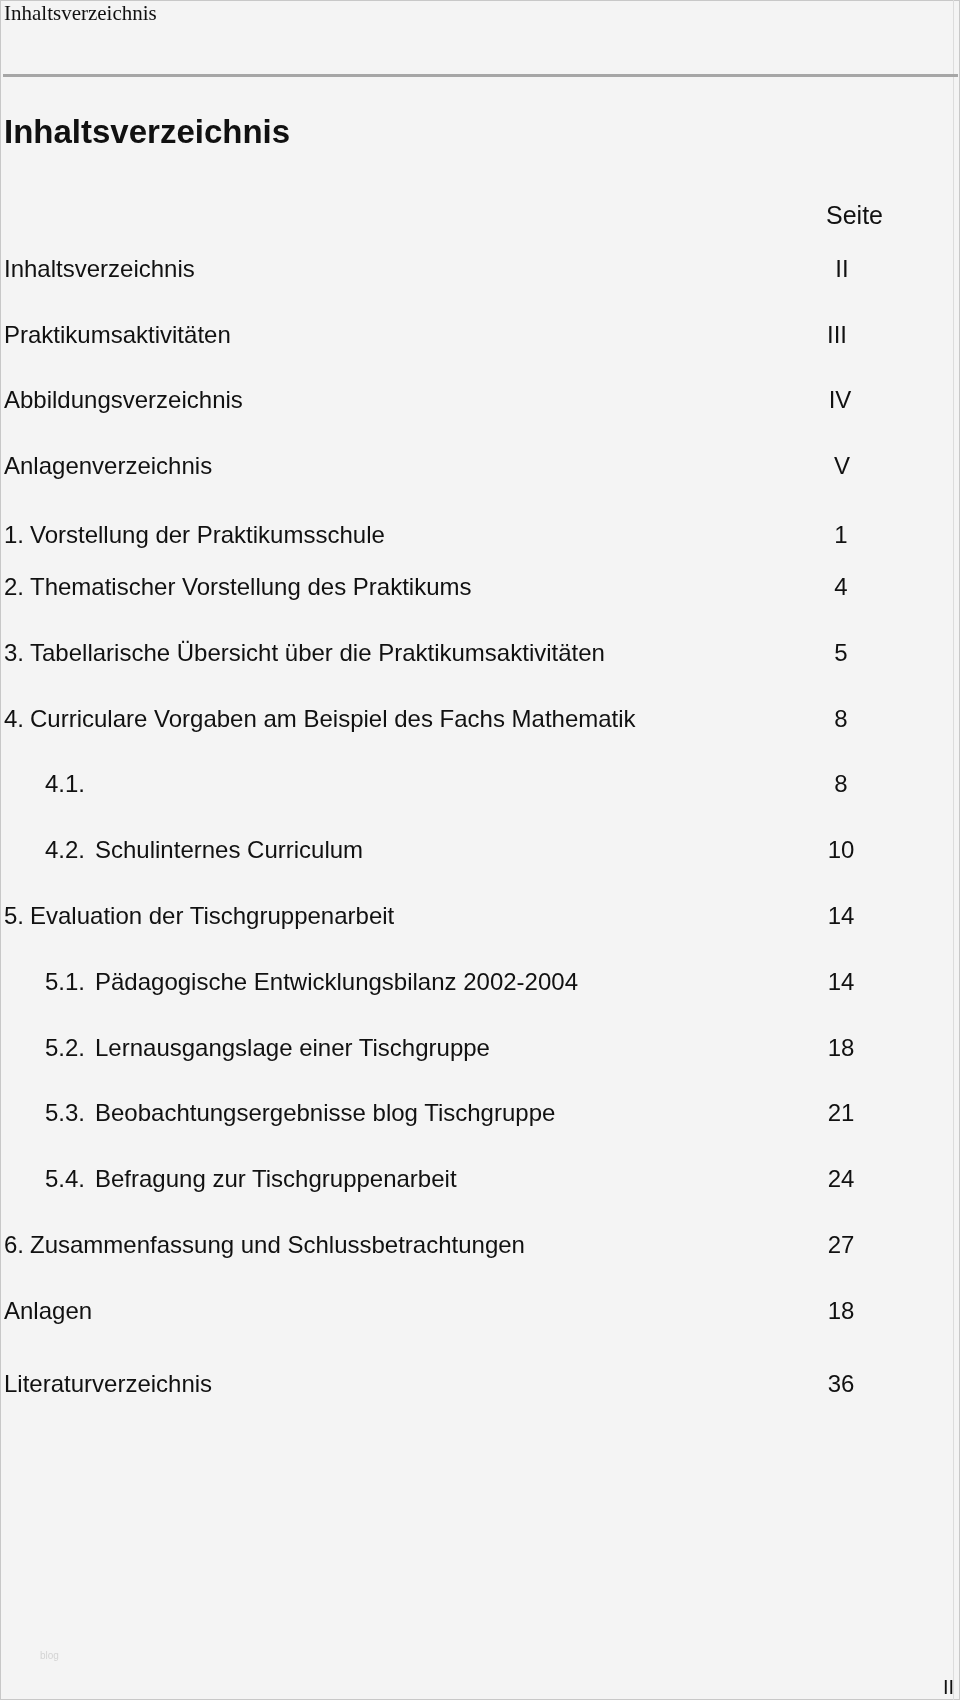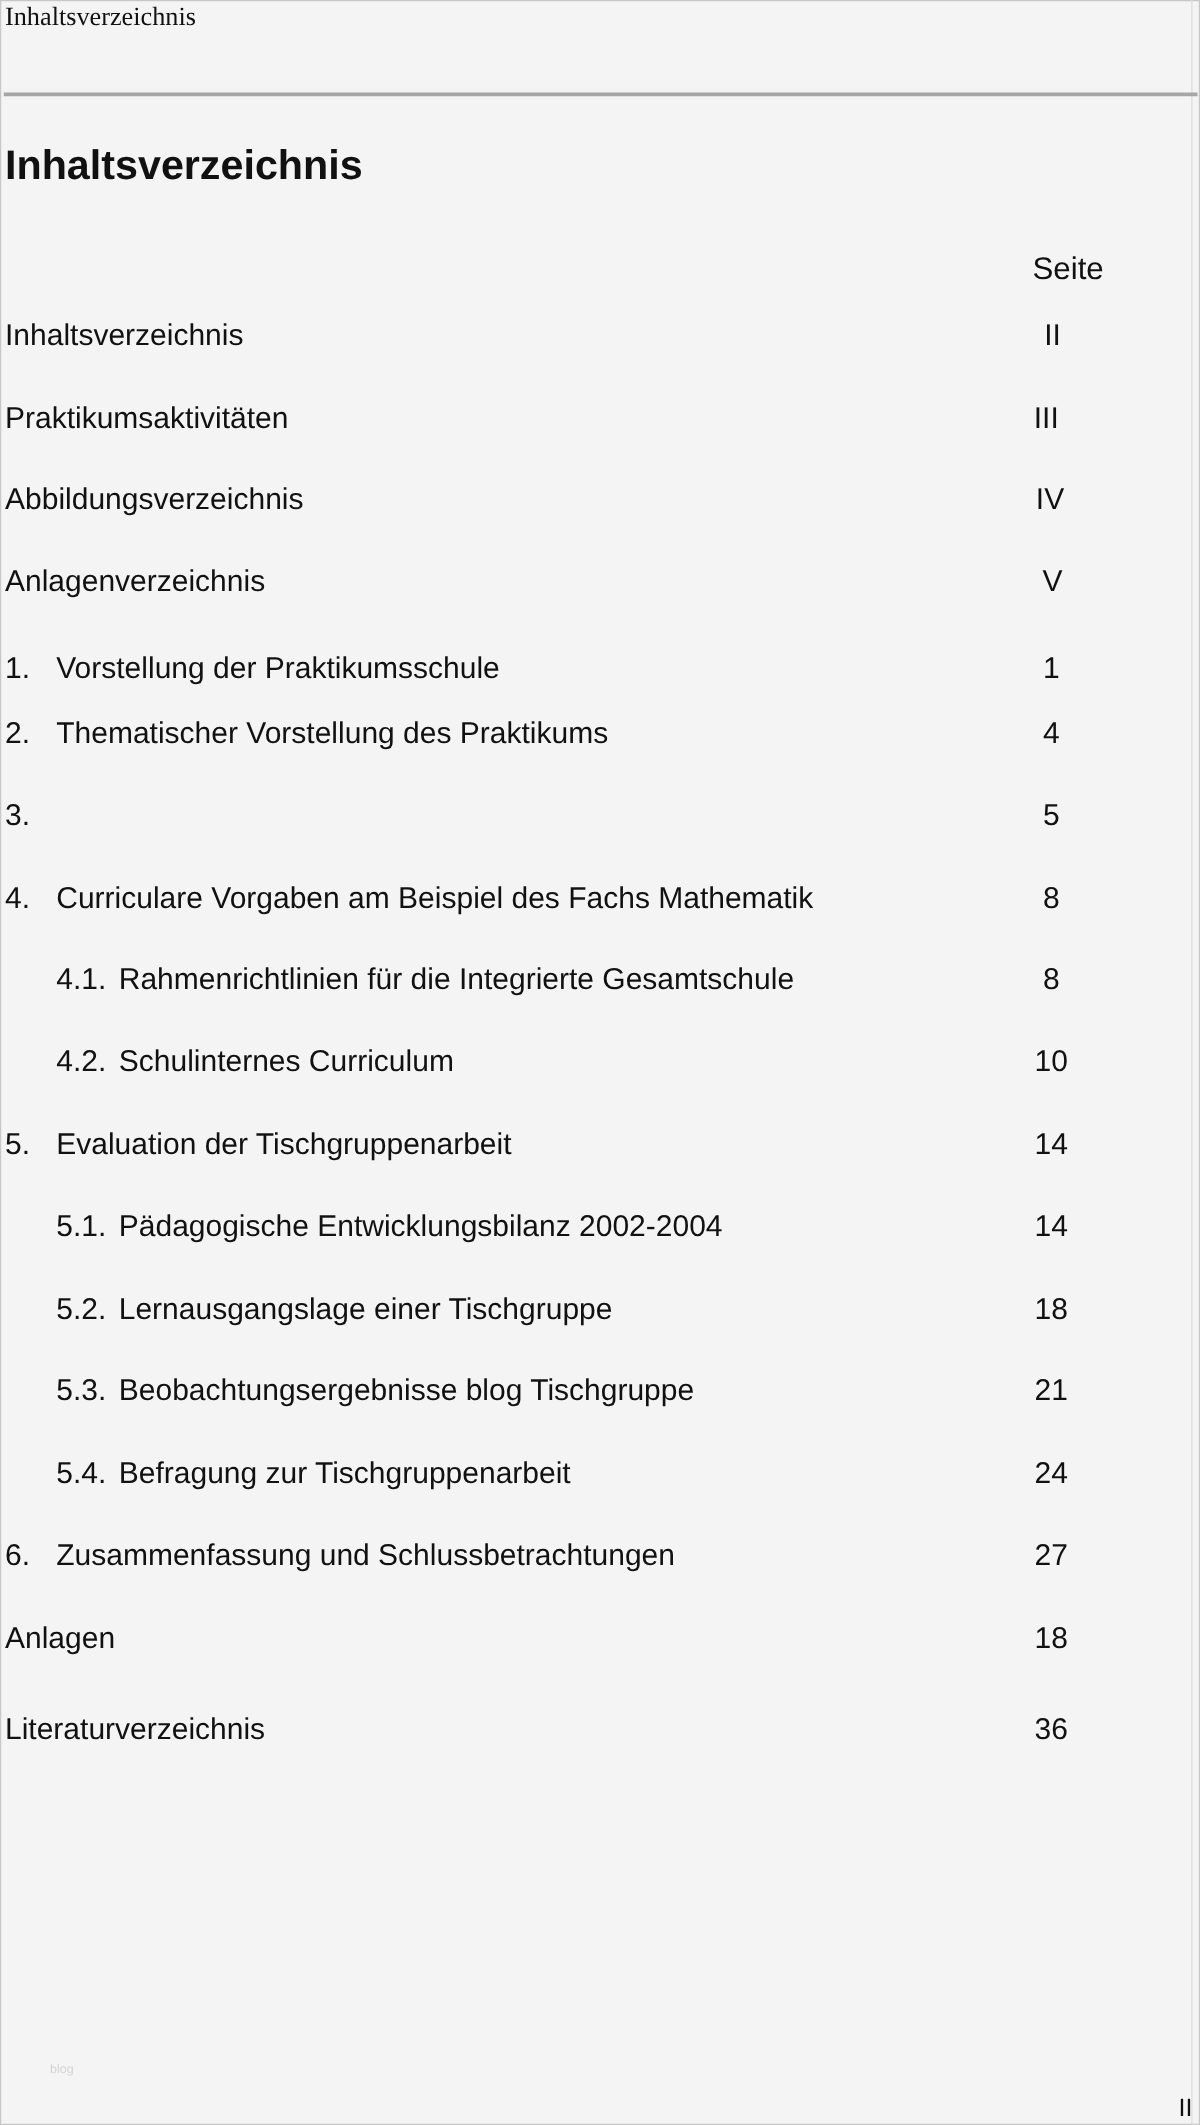--- a/index.html
+++ b/index.html
@@ -62,21 +62,21 @@
       font-size: 24px;
       line-height: 32px;
       cursor: pointer;
     }
     .toc-num {
       position: absolute;
       left: 4px;
     }
     .toc-num.sub { left: 45px; }
     .toc-text { position: absolute; left: 4px; white-space: nowrap; }
-    .toc-text.lvl1 { left: 45px; }
+    .toc-text.lvl1 { left: 30px; }
     .toc-text.lvl2 { left: 95px; }
     .toc-page {
       position: absolute;
       left: 760px;
       width: 100px;
       text-align: center;
     }
     .toc-page.roman { left: 790px; width: 0; }
     .roman-inner { position: absolute; transform: translateX(-50%); }
     .watermark {
@@ -145,36 +145,36 @@
   <div class="toc-row" style="top:571px">
     <span class="toc-num">2.</span>
     <span class="toc-text lvl1">Thematischer Vorstellung des Praktikums</span>
     <span class="toc-page" style="left:791px;width:0">
         <span class="roman-inner" style="left:50px">4</span>
       </span>
   </div>
 
   <div class="toc-row" style="top:637px">
     <span class="toc-num">3.</span>
+    <span class="toc-text lvl1">Tabellarische Übersicht über die Praktikumsaktivitäten</span>
     <span class="toc-page" style="left:791px;width:0">
         <span class="roman-inner" style="left:50px">5</span>
       </span>
   </div>
 
   <div class="toc-row" style="top:703px">
     <span class="toc-num">4.</span>
     <span class="toc-text lvl1">Curriculare Vorgaben am Beispiel des Fachs Mathematik</span>
     <span class="toc-page" style="left:791px;width:0">
         <span class="roman-inner" style="left:50px">8</span>
       </span>
   </div>
 
   <div class="toc-row" style="top:768px">
     <span class="toc-num sub">4.1.</span>
-    <span class="toc-text lvl2">Rahmenrichtlinien für die Integrierte Gesamtschule</span>
     <span class="toc-page" style="left:791px;width:0">
         <span class="roman-inner" style="left:50px">8</span>
       </span>
   </div>
 
   <div class="toc-row" style="top:834px">
     <span class="toc-num sub">4.2.</span>
     <span class="toc-text lvl2">Schulinternes Curriculum</span>
     <span class="toc-page" style="left:791px;width:0">
         <span class="roman-inner" style="left:50px">10</span>

